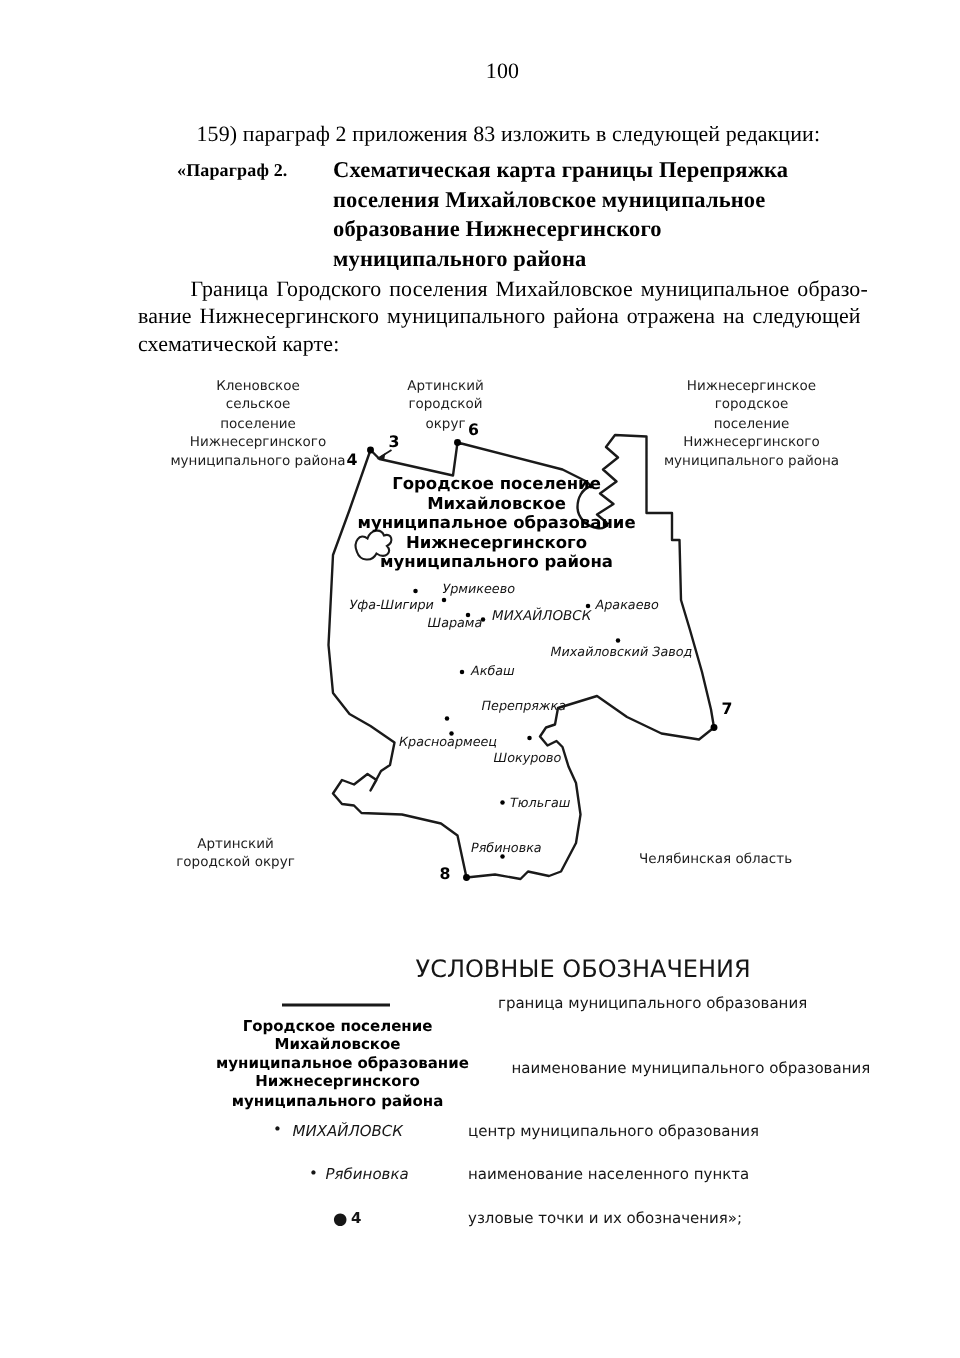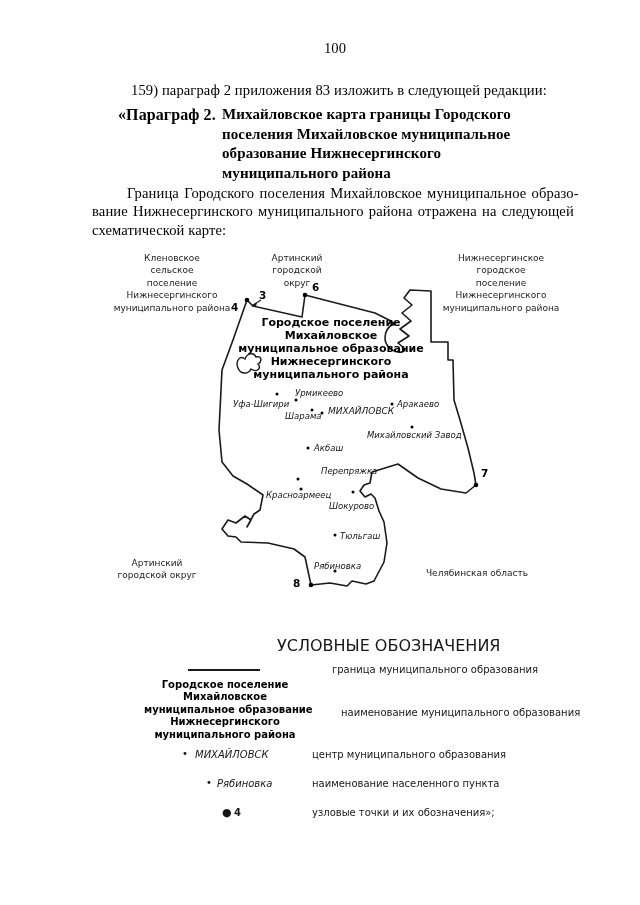--- a/index.html
+++ b/index.html
@@ -32,22 +32,22 @@
   .legend-line { border-top:2px solid #1a1a1a; height:0; }
   .italic { font-style:italic; }
 </style>
 </head>
 <body>
 
 <div class="abs serif" style="left:15px; top:40; width:640px; text-align:center; top:40px;">100</div>
 
 <div class="abs serif" style="left:131px; top:82px;">159) параграф 2 приложения 83 изложить в следующей редакции:</div>
 
-<div class="abs serif bold" style="left:118px; top:106px; font-size:16px;">«Параграф 2.</div>
-<div class="abs serif bold" style="left:222px; top:106px; font-size:15px;">Михайловское карта границы Городского</div>
+<div class="abs serif bold" style="left:118px; top:106px; font-size:12px;">«Параграф 2.</div>
+<div class="abs serif bold" style="left:222px; top:106px; font-size:15px;">Схематическая карта границы Перепряжка</div>
 <div class="abs serif bold" style="left:222px; top:126px; font-size:15px;">поселения Михайловское муниципальное</div>
 <div class="abs serif bold" style="left:222px; top:145px; font-size:15px;">образование Нижнесергинского</div>
 <div class="abs serif bold" style="left:222px; top:165px; font-size:15px;">муниципального района</div>
 
 <div class="abs serif" style="left:127px; top:185px; word-spacing:1.5px;">Граница Городского поселения Михайловское муниципальное образо-</div>
 <div class="abs serif" style="left:92px; top:203px; word-spacing:1.5px;">вание Нижнесергинского муниципального района отражена на следующей</div>
 <div class="abs serif" style="left:92px; top:222px;">схематической карте:</div>
 
 <div class="abs" style="left:0; top:248px; width:524px; height:352px;">
 

